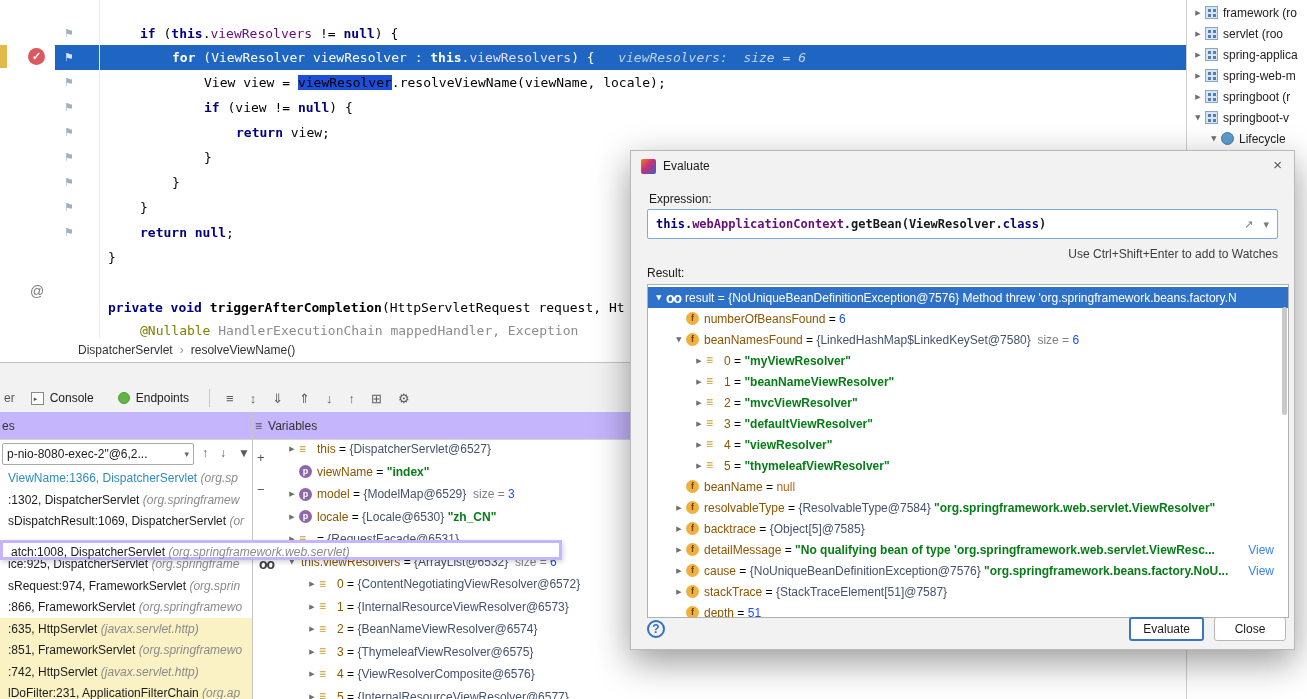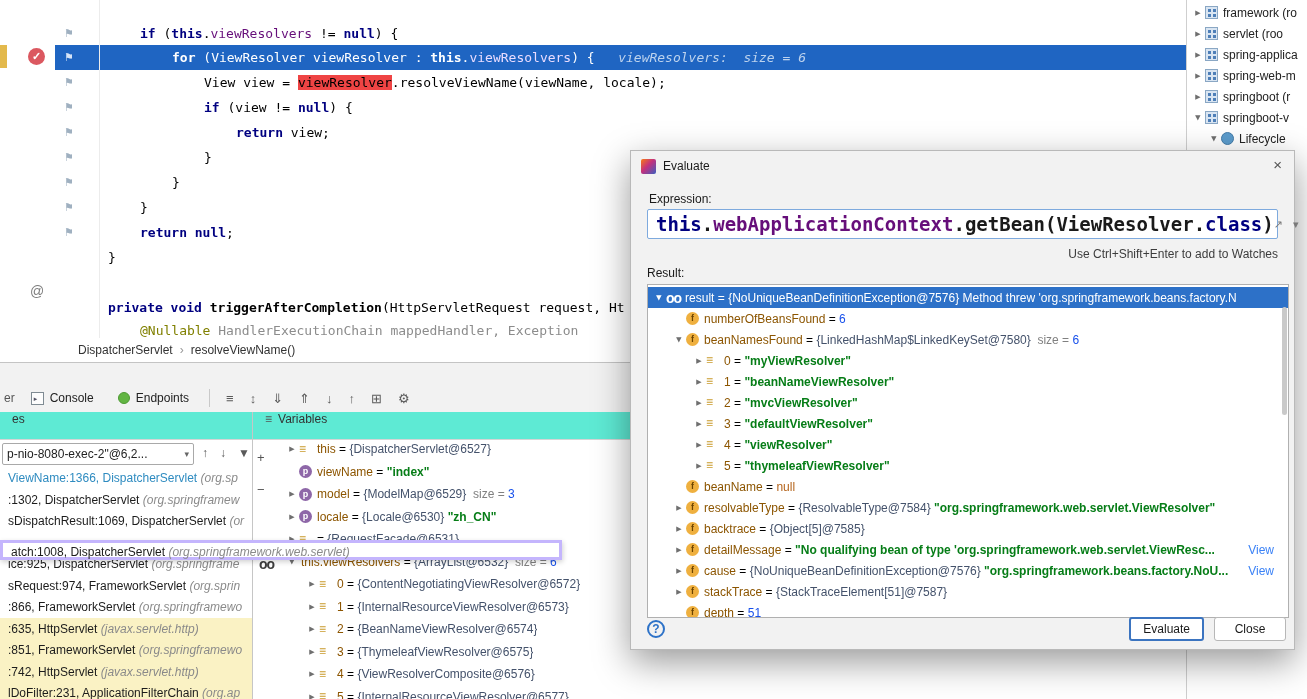--- a/index.html
+++ b/index.html
@@ -15,21 +15,21 @@
   .kw{color:#000080;font-weight:bold}
   .pl{color:#000}
   .fld{color:#660e7a}
   .decl{color:#000;font-weight:bold}
   .ann{color:#808000}
   .dim{color:#8c8c8c}
   .wkw{color:#fff;font-weight:bold}
   .wpl{color:#fff}
   .wfld{color:#e9dcff}
   .hint{color:#bdd3ee;font-style:italic}
-  .selid{background:#ef4444;color:#000}
+  .selid{background:#1d4ed8;color:#000}
   .bm{position:absolute;left:62px;width:14px;height:16px;font-size:11px;line-height:16px;color:#9fb0c0;text-align: center}
   .bm.onexec{color:#d6e4f7}
   .bp{position:absolute;left:28px;top:48px;width:17px;height:17px;border-radius:50%;background:#db5860;color:#fff;font-size:11px;font-weight:bold;text-align:center;line-height:17px}
   .at-glyph{position:absolute;left:30px;top:283px;color:#7d7d7d;font-size:14px}
   .ymark{position:absolute;left:0;top:45px;width:7px;height:23px;background:#e3b94c}
 
   
   .breadcrumbs{position:absolute;left:0;top:338px;width:1186px;height:24px;background:#fff;line-height:24px;padding-left:78px;color:#333}
   .breadcrumbs .sep{color:#999;padding:0 7px}
   .tw-strip{position:absolute;left:0;top:362px;width:1307px;height:22px;background:#f2f2f2;border-top:1px solid #c4c4c4}
@@ -38,21 +38,21 @@
   .tab{display:flex;align-items:center;gap:6px;padding:0 12px;height:28px;color:#222}
   .console-ic{width:13px;height:13px;border:1px solid #7f8b93;background:#fdfdfd;font-size:7px;line-height:11px;text-align:left;padding-left:2px;color:#556}
   .leaf-ic{width:12px;height:12px;border-radius:50%;background:#62b543;border:1px solid #4e9a33}
   .tbsep{width:1px;height:18px;background:#c9c9c9;margin:0 8px}
   .tbics{display:flex;gap:16px;margin-left:8px}
   .tbic{color:#5a5a5a;font-size:13px}
 
   
   .frames{position:absolute;left:0;top:412px;width:253px;height:287px;background:#fff;border-right:1px solid #c6c6c6;z-index:10}
   .vars{position:absolute;left:253px;top:412px;width:1054px;height:287px;background:#fff}
-  .phead{position:absolute;left:0;top:0;right:0;height:28px;background:#5eead4;border-bottom:1px solid #d5d5d5;display:flex;align-items:flex-start;padding:0 12px;color:#333}
+  .phead{position:absolute;left:0;top:0;right:0;height:28px;background:#c4b5fd;border-bottom:1px solid #d5d5d5;display:flex;align-items:center;padding:0 2px;color:#333}
   .phead .hic{color:#555;margin-right:6px}
   .combo{position:absolute;left:2px;top:31px;width:192px;height:22px;background:#fff;border:1px solid #a9a9a9;border-radius:2px;display:flex;align-items:center;padding:0 4px;white-space:nowrap;overflow:hidden}
   .combo .cv{flex:1;overflow:hidden;color:#222}
   .combo .dd{color:#666;font-size:9px;margin-left:4px}
   .fico{position:absolute;top:34px;color:#5a5a5a;font-size:12px}
   .lib-block{position:absolute;left:0;top:206px;right:0;bottom:0;background:#faf2c4}
   .frow{position:absolute;left:0;width:253px;height:21px;line-height:21px;padding-left:8px;white-space:nowrap;overflow:hidden}
   .frow .fmain{color:#1c1c1c}
   .frow .fpkg{color:#8a8a8a;font-style:italic}
   .frow.fcur .fmain{color:#2e8bc0}
@@ -90,21 +90,21 @@
   .ticon.lifecycle{border-radius:50%;background:#5c9ccc;border:1px solid #437ba8}
   .plabel{color:#222}
 
   
   .dialog{position:absolute;left:630px;top:150px;width:665px;height:500px;background:#f2f2f2;border:1px solid #b9b9b9;box-shadow:0 12px 34px rgba(0,0,0,.4);z-index:100}
   .dlg-title{position:absolute;left:0;top:0;right:0;height:30px;display:flex;align-items:center;padding:0 10px;color:#1a1a1a}
   .dlg-icon{width:15px;height:15px;margin-right:7px;background:linear-gradient(135deg,#f97a12,#c4317d 45%,#3b5fc0);border-radius:2px}
   .dlg-close{position:absolute;right:12px;top:6px;color:#555;font-size:15px;line-height:16px}
   .dlg-label{position:absolute;left:18px;top:41px;color:#1a1a1a}
   .expr-box{position:absolute;left:16px;top:58px;right:16px;height:30px;background:#fff;border:1px solid #7eaade;border-radius:2px;display:flex;align-items:center;padding:0 8px}
-  .expr{font-family:"DejaVu Sans Mono",monospace;font-size:19px;white-space:pre}
+  .expr{font-family:"DejaVu Sans Mono",monospace;font-size:12px;white-space:pre}
   .ekw{color:#000080;font-weight:bold}
   .efld{color:#660e7a;font-weight:bold}
   .epl{color:#1a1a1a;font-weight:bold}
   .expr-icons{margin-left:auto;display:flex;gap:10px;color:#7a7a7a;font-size:11px}
   .dlg-hint{position:absolute;right:16px;top:96px;color:#3c3c3c}
   .dlg-label2{position:absolute;left:16px;top:115px;color:#1a1a1a}
   .result-tree{position:absolute;left:16px;top:133px;right:5px;height:334px;background:#fff;border:1px solid #b0b0b0;overflow:hidden}
   .rrow{position:absolute;left:0;right:0;height:21px;display:flex;align-items:center;white-space:nowrap;overflow:hidden}
   .rrow.selected{background:#2d71c8}
   .rrow.selected .sg,.rrow.selected .vname,.rrow.selected .veq,.rrow.selected .ref,.rrow.selected .pl,

